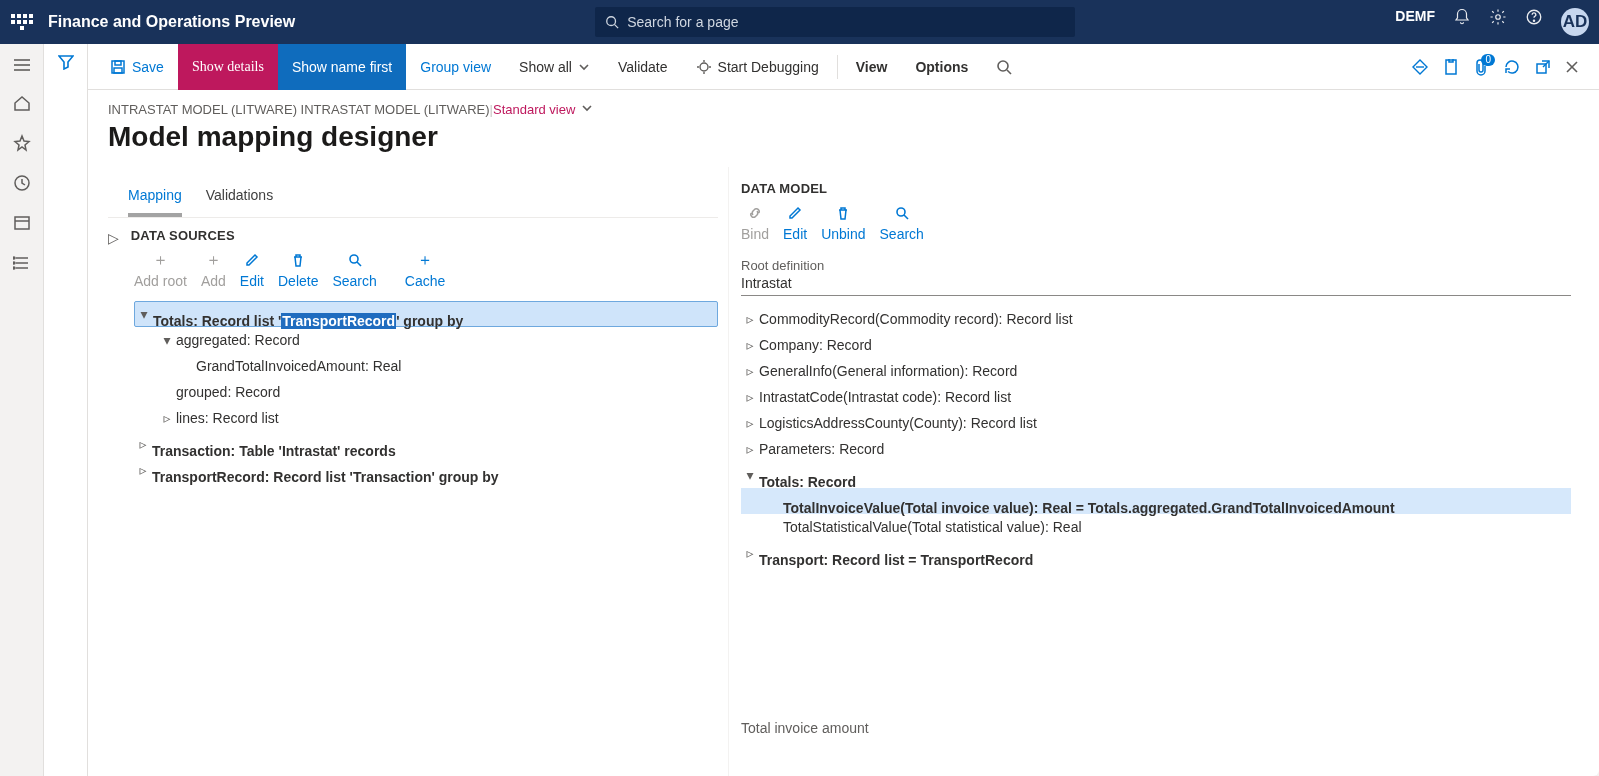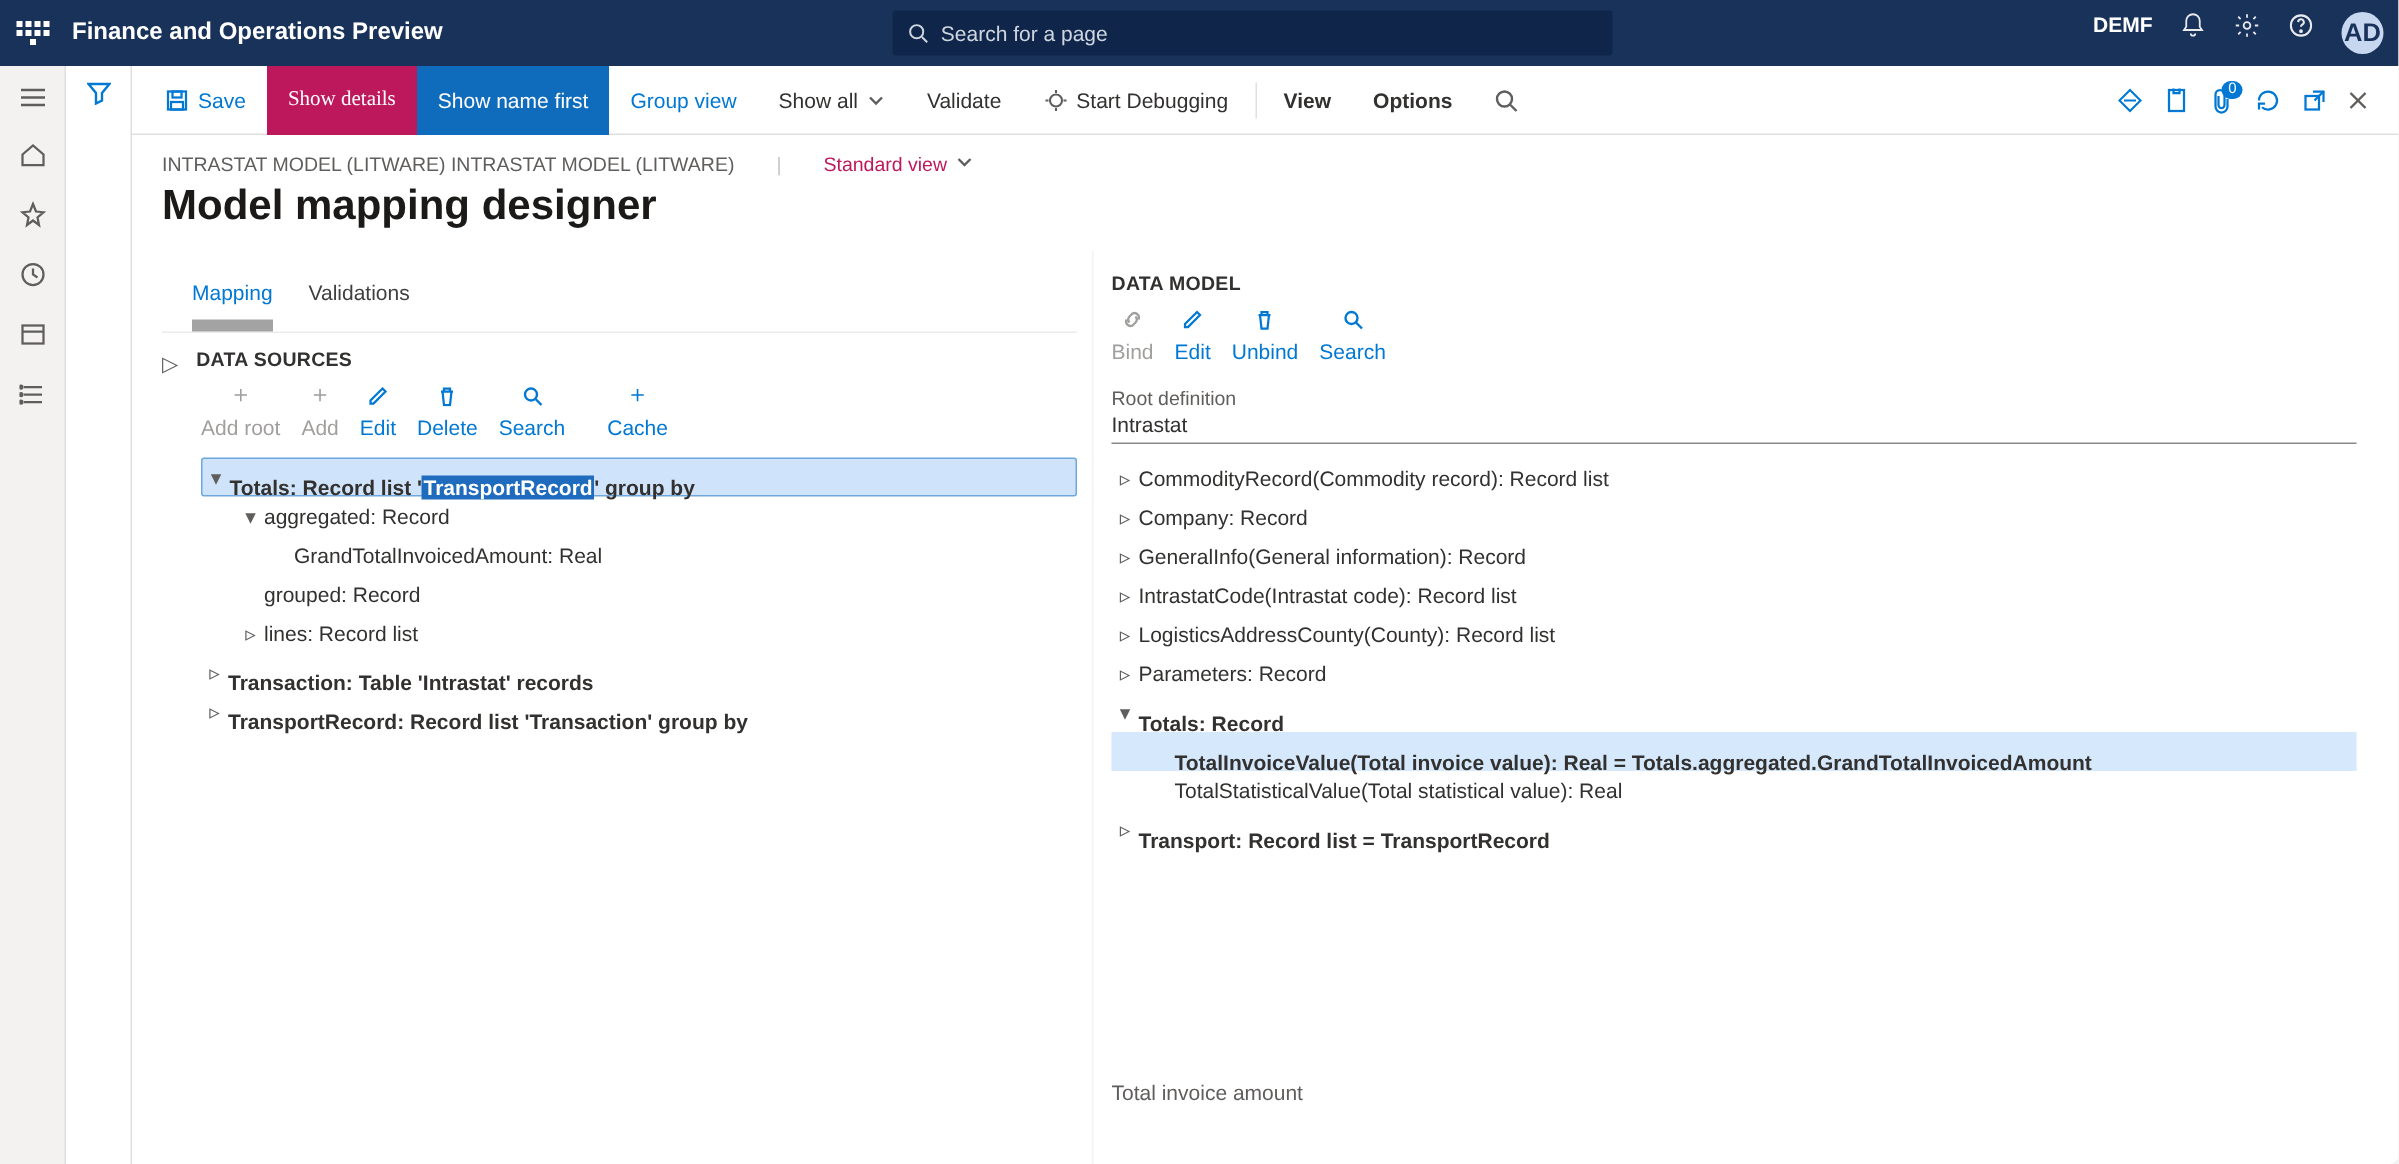--- a/index.html
+++ b/index.html
@@ -34,29 +34,29 @@
   .ab-btn.sel { background:#be185d; color:#fff;font-family:Liberation Serif, serif; }
   .ab-btn.sel2 { background:#0f6cbd; color:#fff; }
   .ab-sep { width:1px; height:24px; background:#e1dfdd; margin:0 4px; }
   .ab-right { margin-left:auto; display:flex; align-items:center; gap:14px; padding-right:12px; color:#0078d4;}
   .ab-right .gray { color:#605e5c; }
   .badge { position:relative; }
   .badge .count { position:absolute; top:-4px; right:-6px; background:#0078d4; color:#fff; border-radius:8px; font-size:10px; padding:0 4px; line-height:12px;}
 
   
   .page-head { padding:12px 20px 0 20px; }
-  .bc-row { display:flex; align-items:center; gap:28px; color:#605e5c; font-size:13px;}
+  .bc-row { display:flex; align-items:center; gap:0; color:#605e5c; font-size:13px;}
   .bc-sep { color:#c8c6c4; }
   .view-drop { display:flex; align-items:flex-start; gap:6px; color:#be185d; }
   .title { font-size:28px; font-weight:600; margin:4px 0 14px 0; color:#1b1a19;}
 
   
   .tabs { display:flex; gap:24px; border-bottom:1px solid #edebe9; padding:0 20px;}
   .tab { padding:6px 0 10px 0; color:#404040; cursor:pointer; }
-  .tab.active { color:#0078d4; border-bottom:8px solid #a3a3a3; font-weight:400;}
+  .tab.active { color:#0078d4; border-bottom:4px solid #a3a3a3; font-weight:400;}
 
   
   .cols { flex:1; display:flex; overflow:hidden; }
   .col-left { width:640px; padding:14px 10px 10px 20px; display:flex; flex-direction:column; }
   .col-right { flex:1; padding:14px 28px 10px 12px; display:flex; flex-direction:column; border-left:1px solid #f3f2f1;}
 
   .panel-title { font-weight:700; font-size:13px; letter-spacing:.2px; color:#323130; margin-bottom:4px;}
   .toolbar { display:flex; align-items:center; gap:14px; padding:6px 0 10px 0; }
   .tbtn { display:flex; align-items:center; gap:6px; font-size:14px; color:#0078d4; cursor:pointer;flex-direction:column;}
   .tbtn.disabled { color:#a19f9d; cursor:default;}

